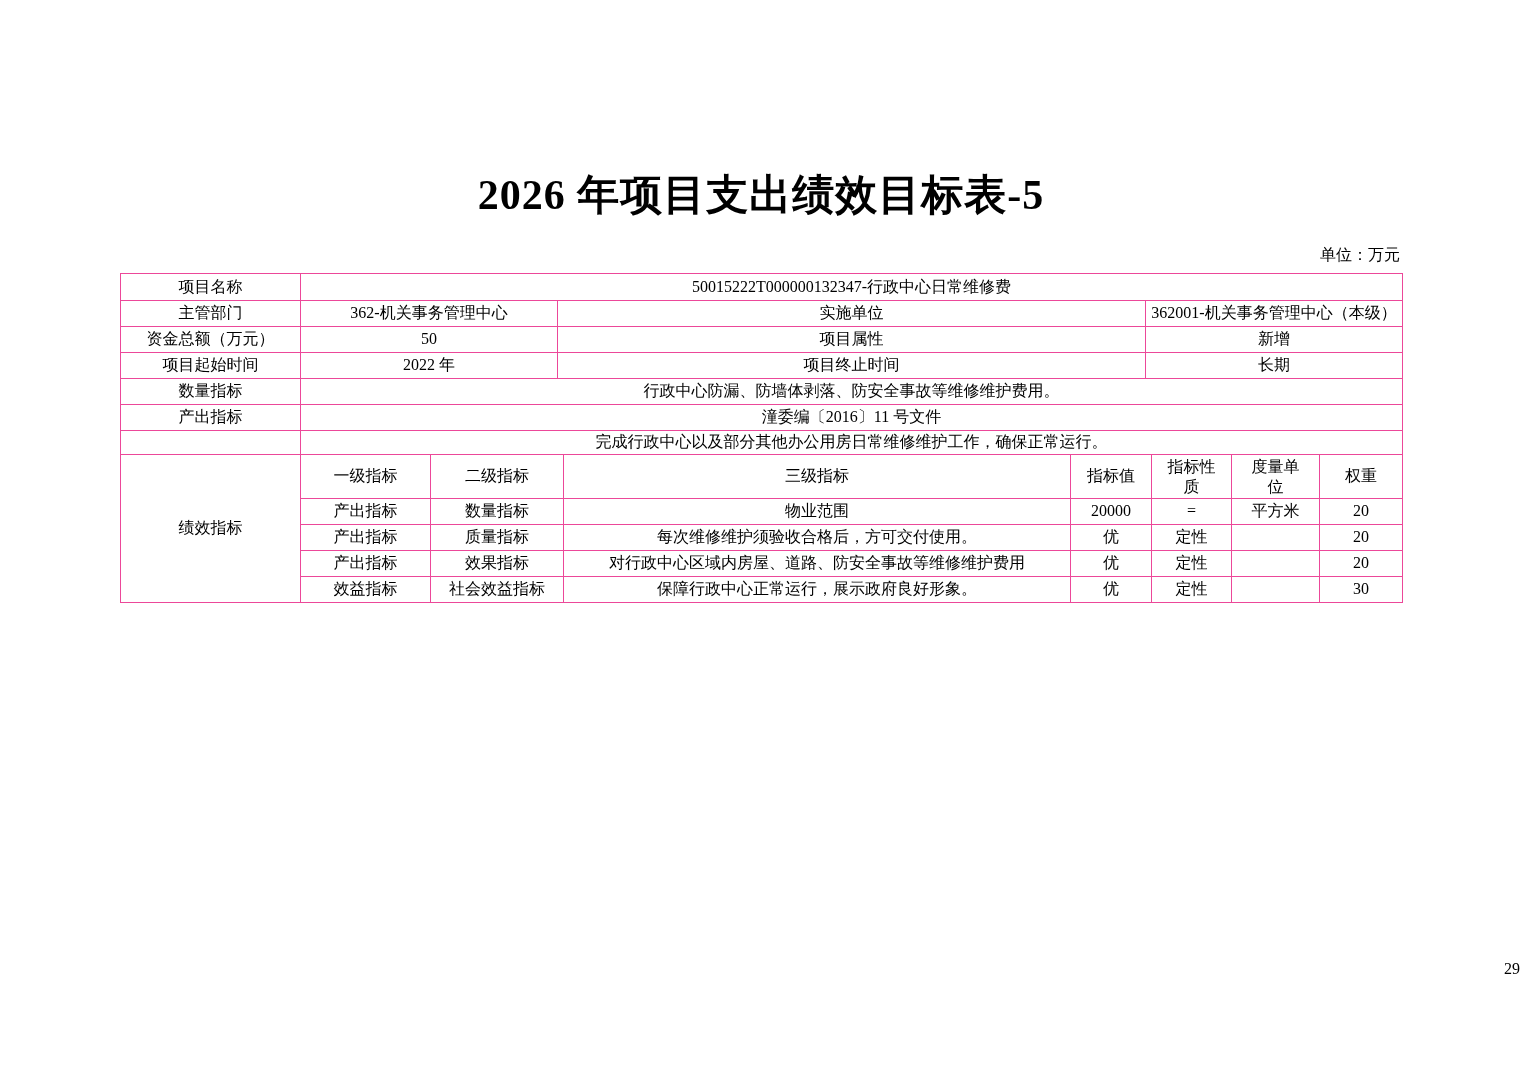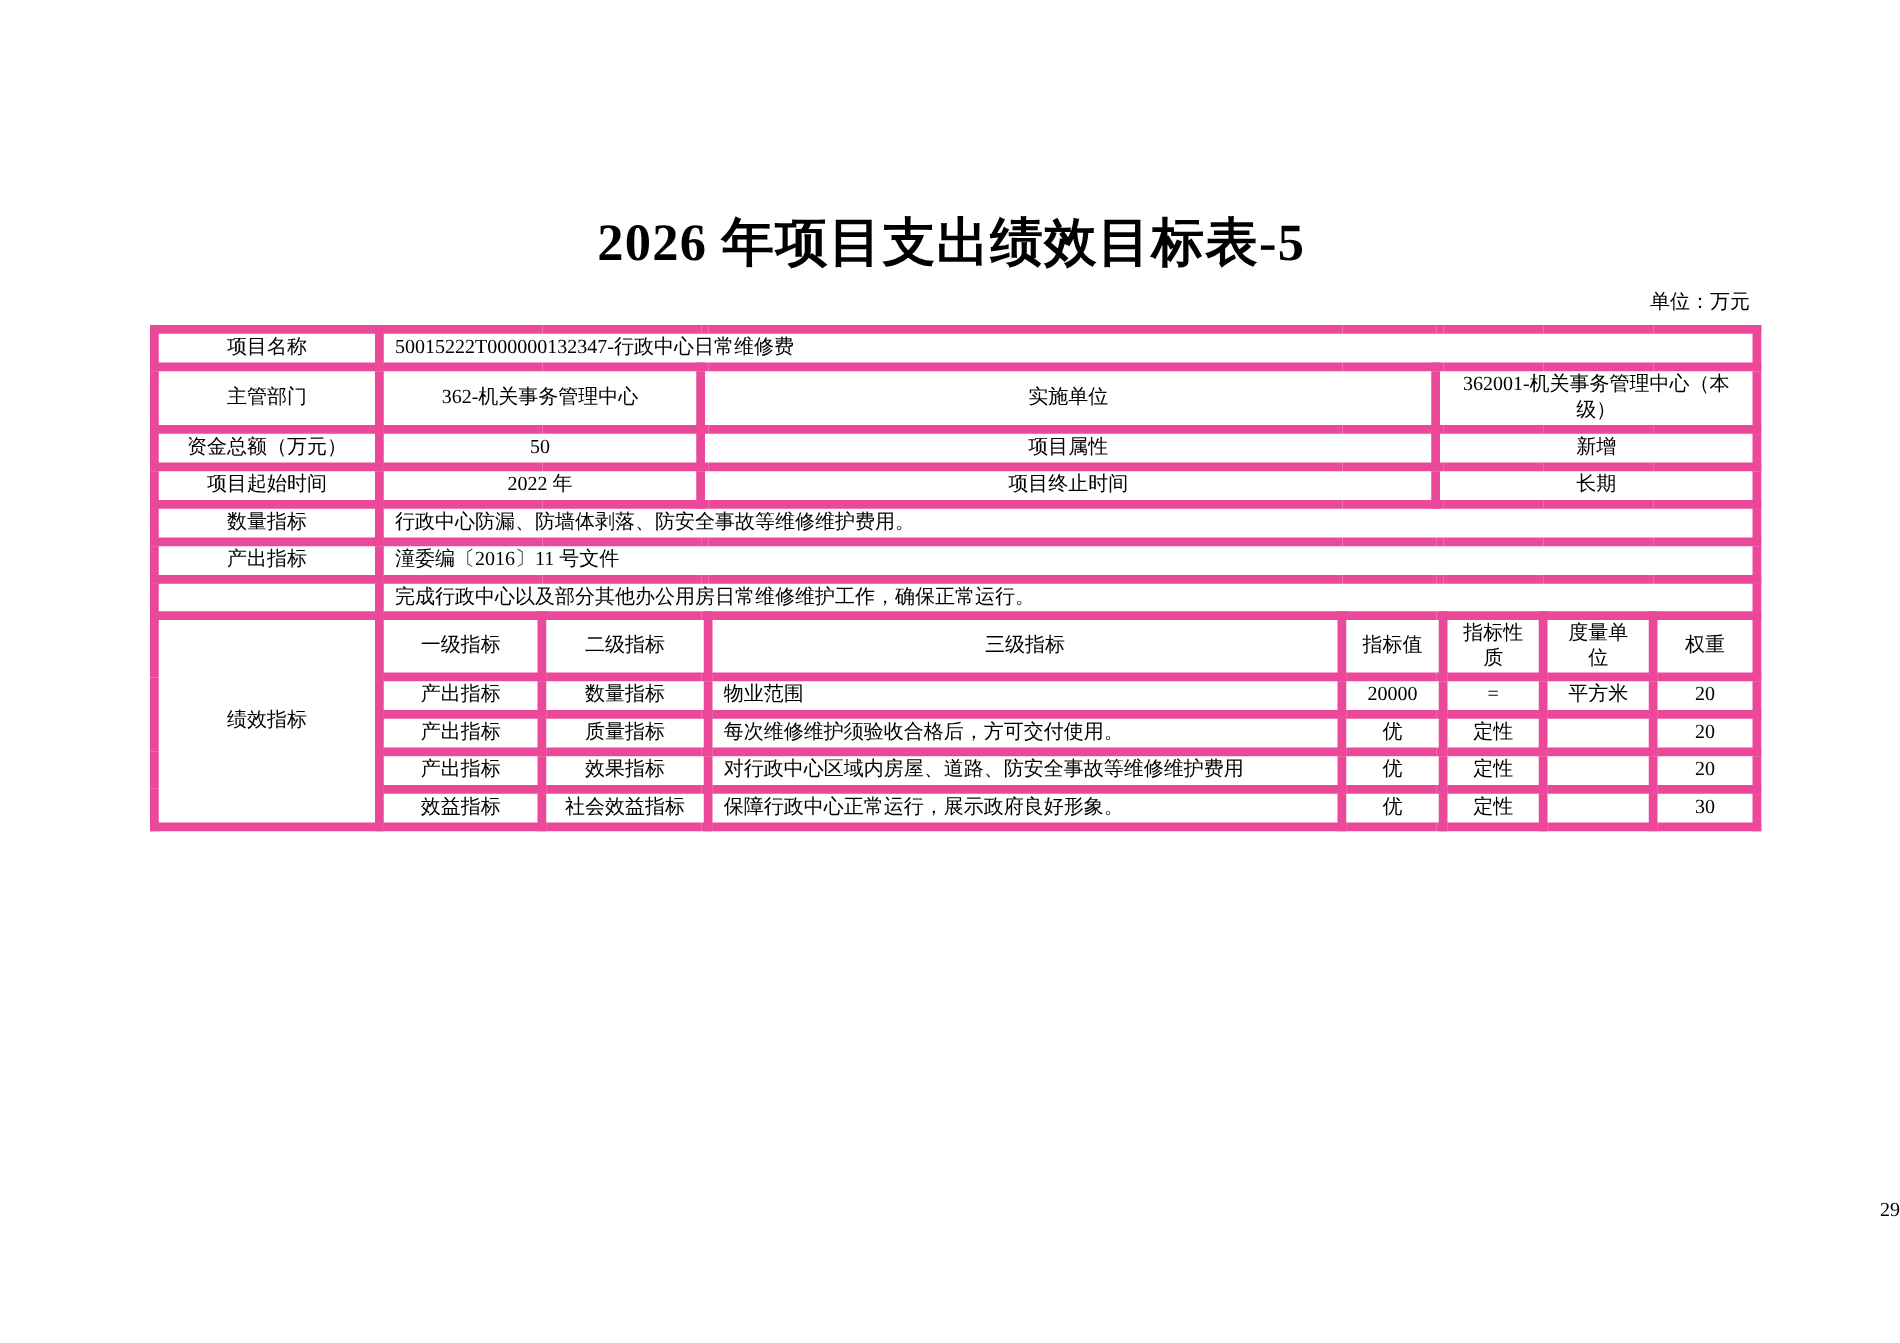--- a/index.html
+++ b/index.html
@@ -16,41 +16,41 @@
   .title {
     margin-top: 170px;
     text-align: center;
     font-size: 42px;
     font-weight: bold;
     line-height: 50px;
     letter-spacing: 1px;
     white-space: nowrap;
   }
   .unit-note {
-    margin-top: 12px;
+    margin-top: 25px;
     margin-bottom: 8px;
     text-align: right;
     font-size: 16px;
     line-height: 20px;
     padding-right: 2px;
   }
   table.main-table {
     border-collapse: collapse;
     table-layout: fixed;
     width: 1282px;
     font-size: 16px;
   }
   table.main-table td {
-    border: 7px solid #ec4899;
+    border: 1px solid #ec4899;
     vertical-align: middle;
     line-height: 1.3;
     overflow: hidden;
   }
   td.c { text-align: center; padding: 1px 4px; }
-  td.l { text-align: left; padding: 1px 9px; }
+  td.l { text-align: center; padding: 1px 9px; }
   tr.r1   { height: 27px; }
   tr.r-sm { height: 26px; margin-left: 40px; }
   tr.r-xs { height: 24px; }
   tr.r-hd { height: 44px; }
   .squeeze { display: inline-block; max-width: 3.2em; line-height: 1.25; vertical-align: middle; }
   .page-number {
     position: absolute;
     left: 0; right: 0;
     top: 960px;
     text-align: right;

